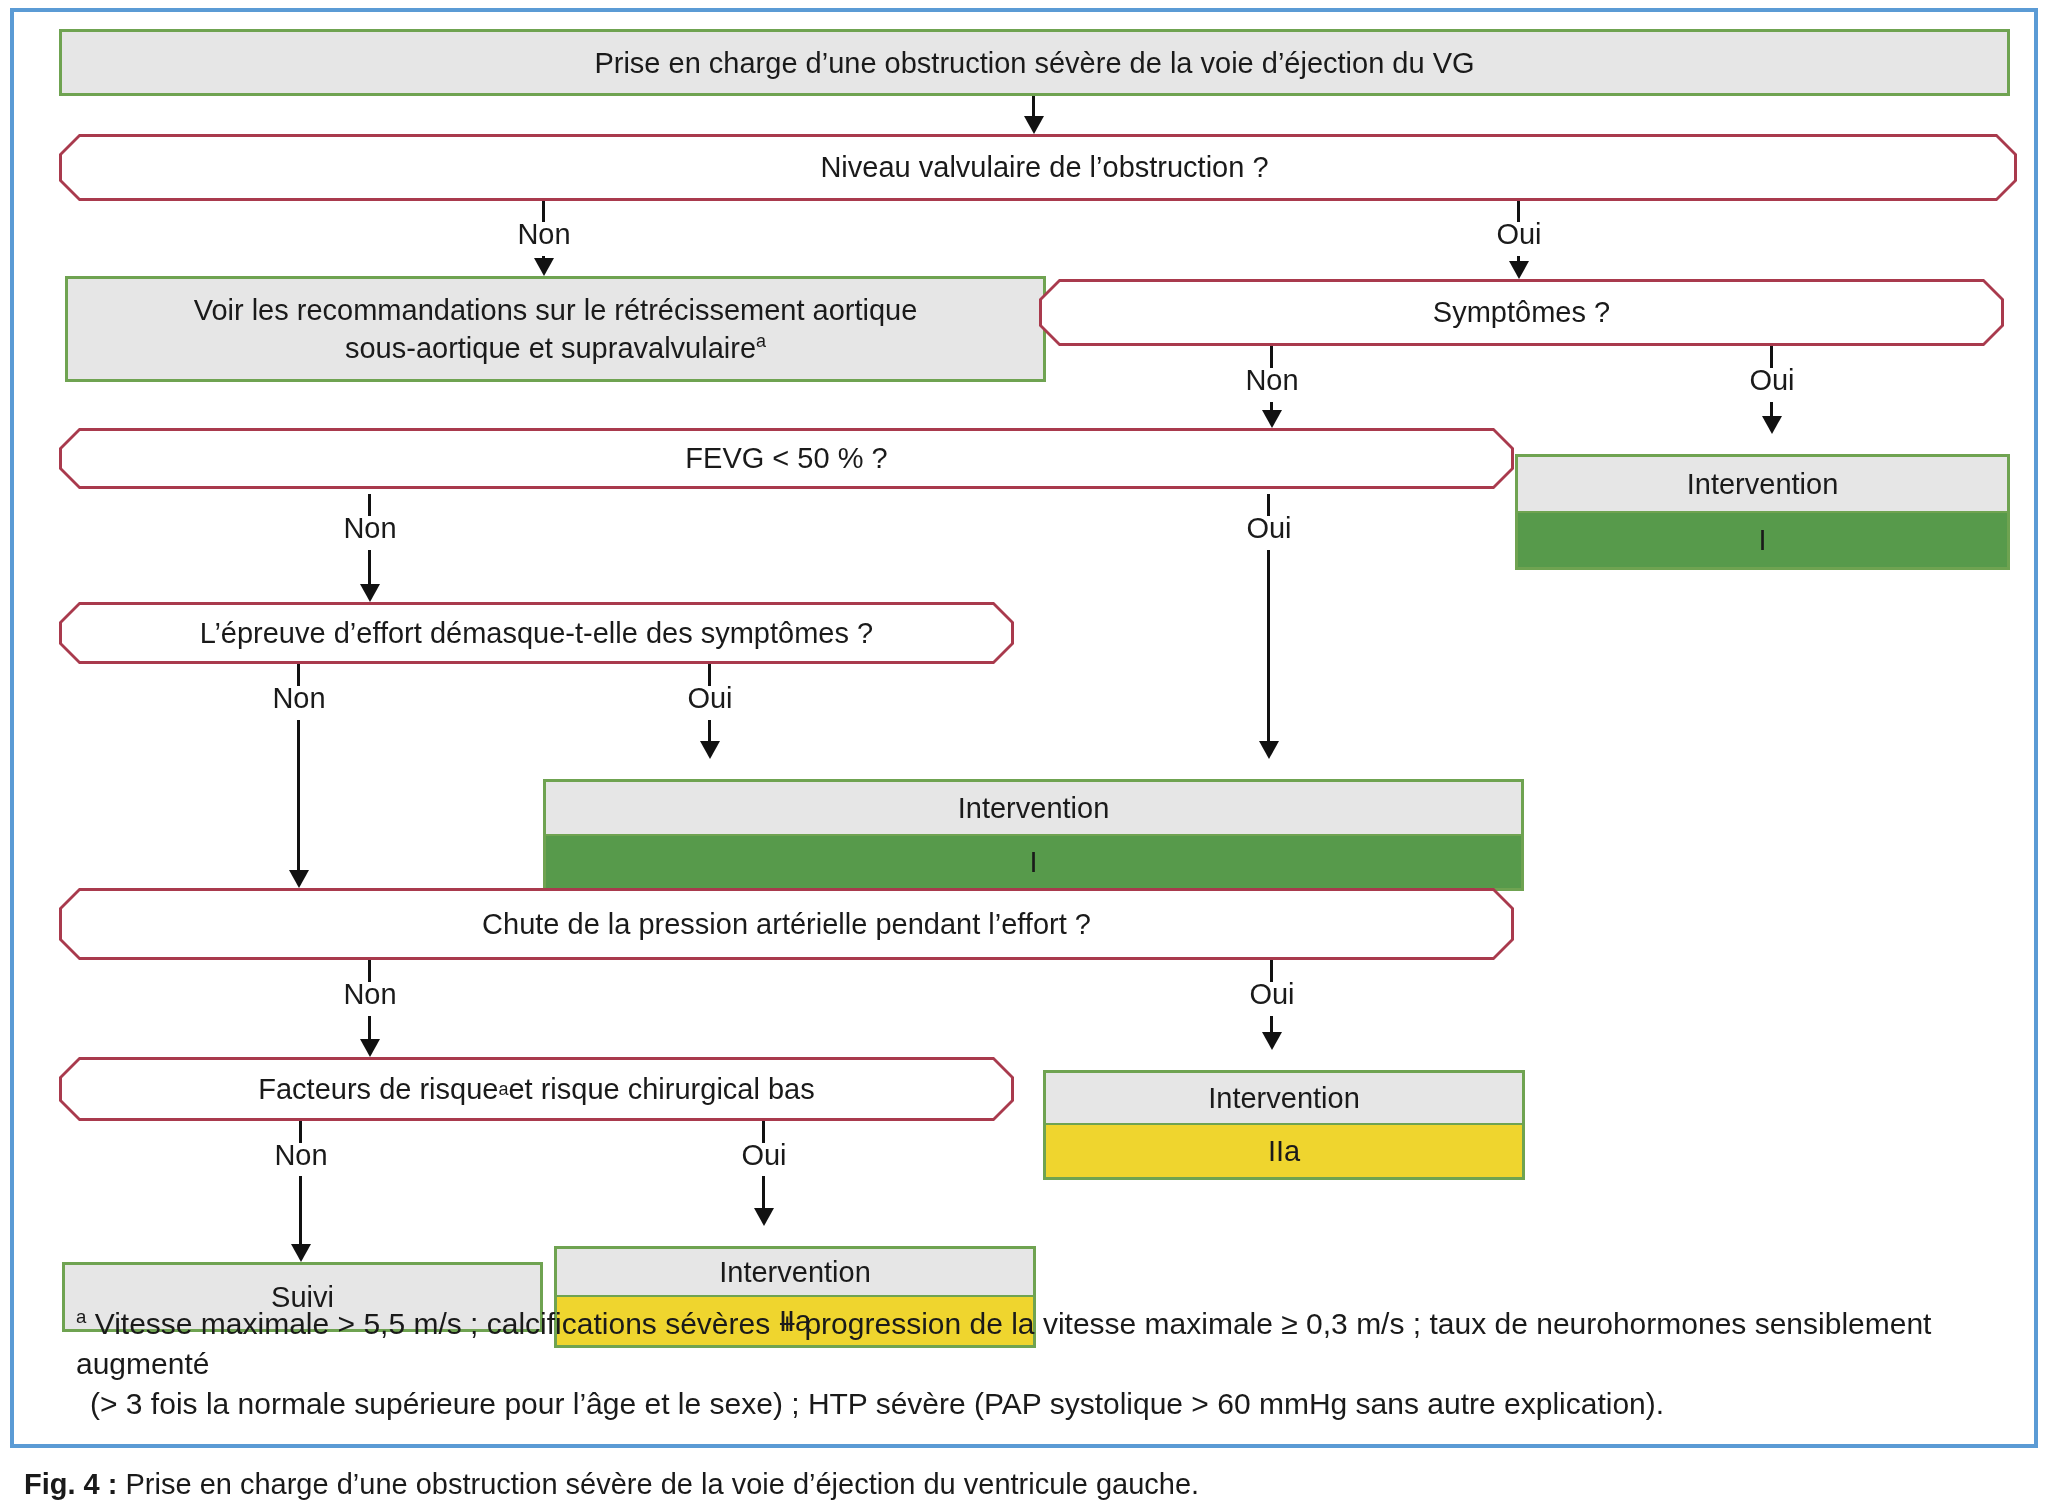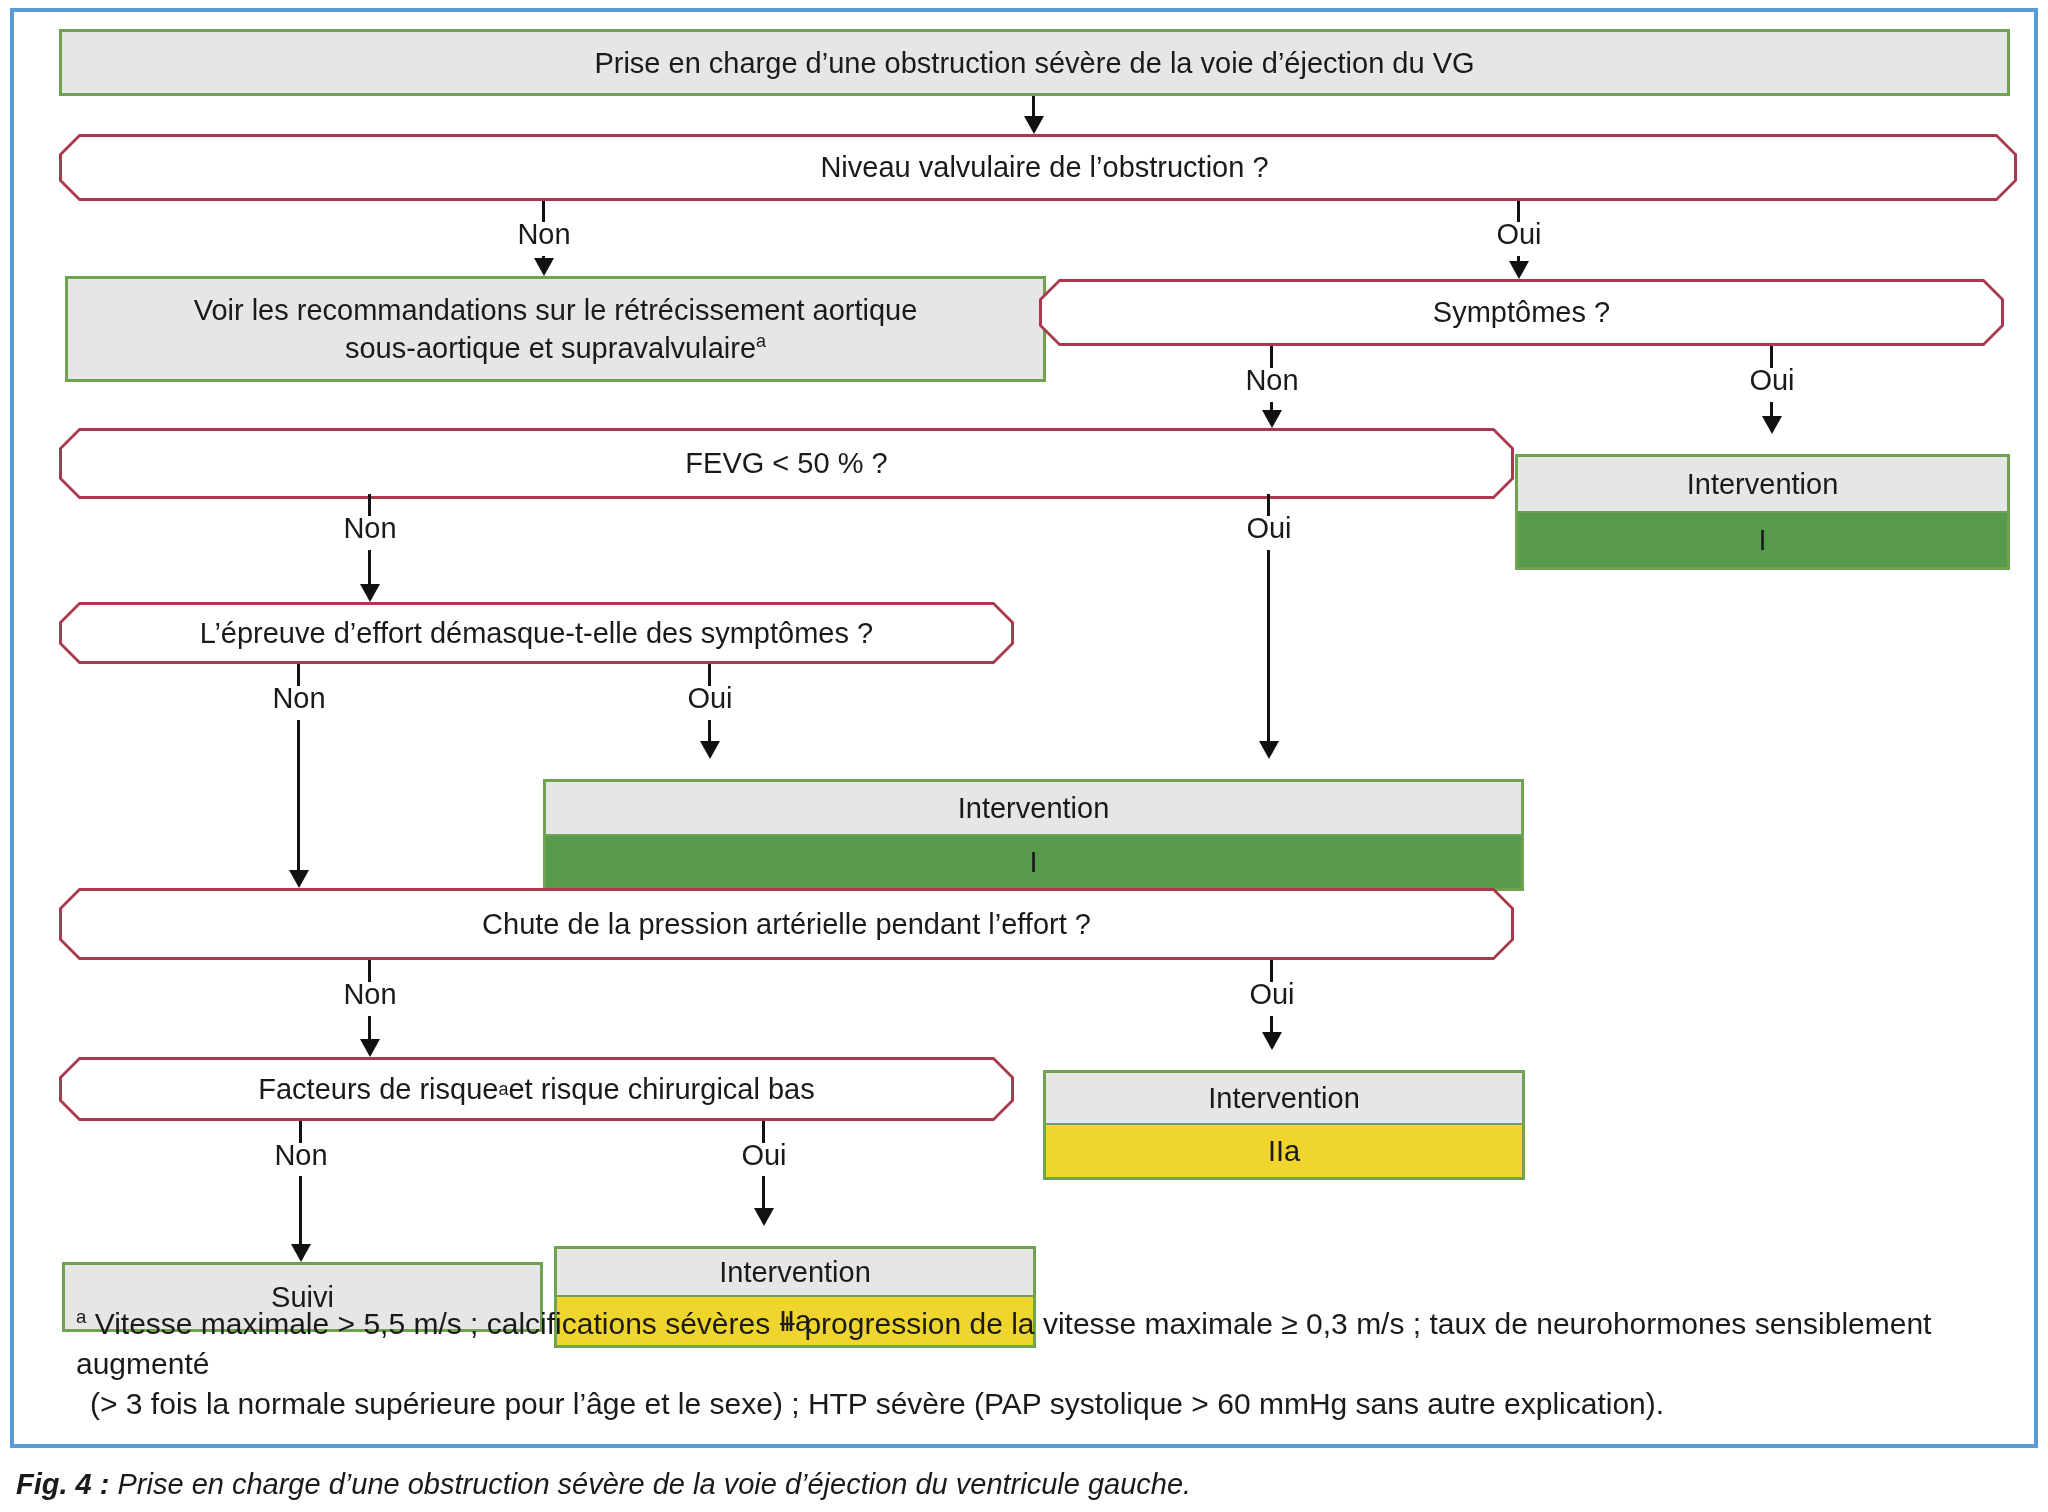--- a/index.html
+++ b/index.html
@@ -50,21 +50,21 @@
   .bd-green{background:var(--class_i_green,#579a4b);}
   .bd-yellow{background:var(--class_iia_yellow,#efd52e);}
   
   .vl{position:absolute;width:3px;background:var(--connector_black,#111);}
   .ah{position:absolute;width:0;height:0;border-left:10px solid transparent;
       border-right:10px solid transparent;border-top:18px solid var(--connector_black,#111);}
   .lbl{position:absolute;transform:translateX(-50%);font-size:29px;white-space:nowrap;}
   sup{font-size:0.62em;vertical-align:super;line-height:0;}
   .footnote{position:absolute;left:62px;top:1292px;width:1940px;font-size:30px;line-height:40px;}
   .footnote .fl2{padding-left:14px;}
-  .caption{position:absolute;left:16px;top:1468px;font-size:29px;font-style:italic;}
+  .caption{position:absolute;left:24px;top:1468px;font-size:29px;}
   .caption .b{font-weight:bold;}
 </style>
 </head>
 <body>
 
 <div id="canvas">
 
   <div class="frame">
 
     <div class="g" style="left:45px;top:17px;width:1945px;height:61px;">
@@ -102,21 +102,21 @@
     <div class="vl" style="left:1256px;top:334px;height:22px;"></div>
     <div class="lbl" style="left:1258px;top:352px;">Non</div>
     <div class="vl" style="left:1256px;top:390px;height:10px;"></div>
     <div class="ah" style="left:1248px;top:398px;"></div>
 
     <div class="vl" style="left:1756px;top:334px;height:22px;"></div>
     <div class="lbl" style="left:1758px;top:352px;">Oui</div>
     <div class="vl" style="left:1756px;top:390px;height:16px;"></div>
     <div class="ah" style="left:1748px;top:404px;"></div>
 
-    <div class="q" style="left:45px;top:416px;width:1455px;height:71px;">
+    <div class="q" style="left:45px;top:416px;width:1455px;height:61px;">
       <div class="txt">FEVG &lt; 50 % ?</div>
     </div>
 
     <div class="iv" style="left:1501px;top:422px;width:489px;">
       <div class="hd" style="height:54px;">Intervention</div>
       <div class="bd bd-green" style="height:54px;">I</div>
     </div>
 
     <div class="vl" style="left:354px;top:482px;height:22px;"></div>
     <div class="lbl" style="left:356px;top:500px;">Non</div>

